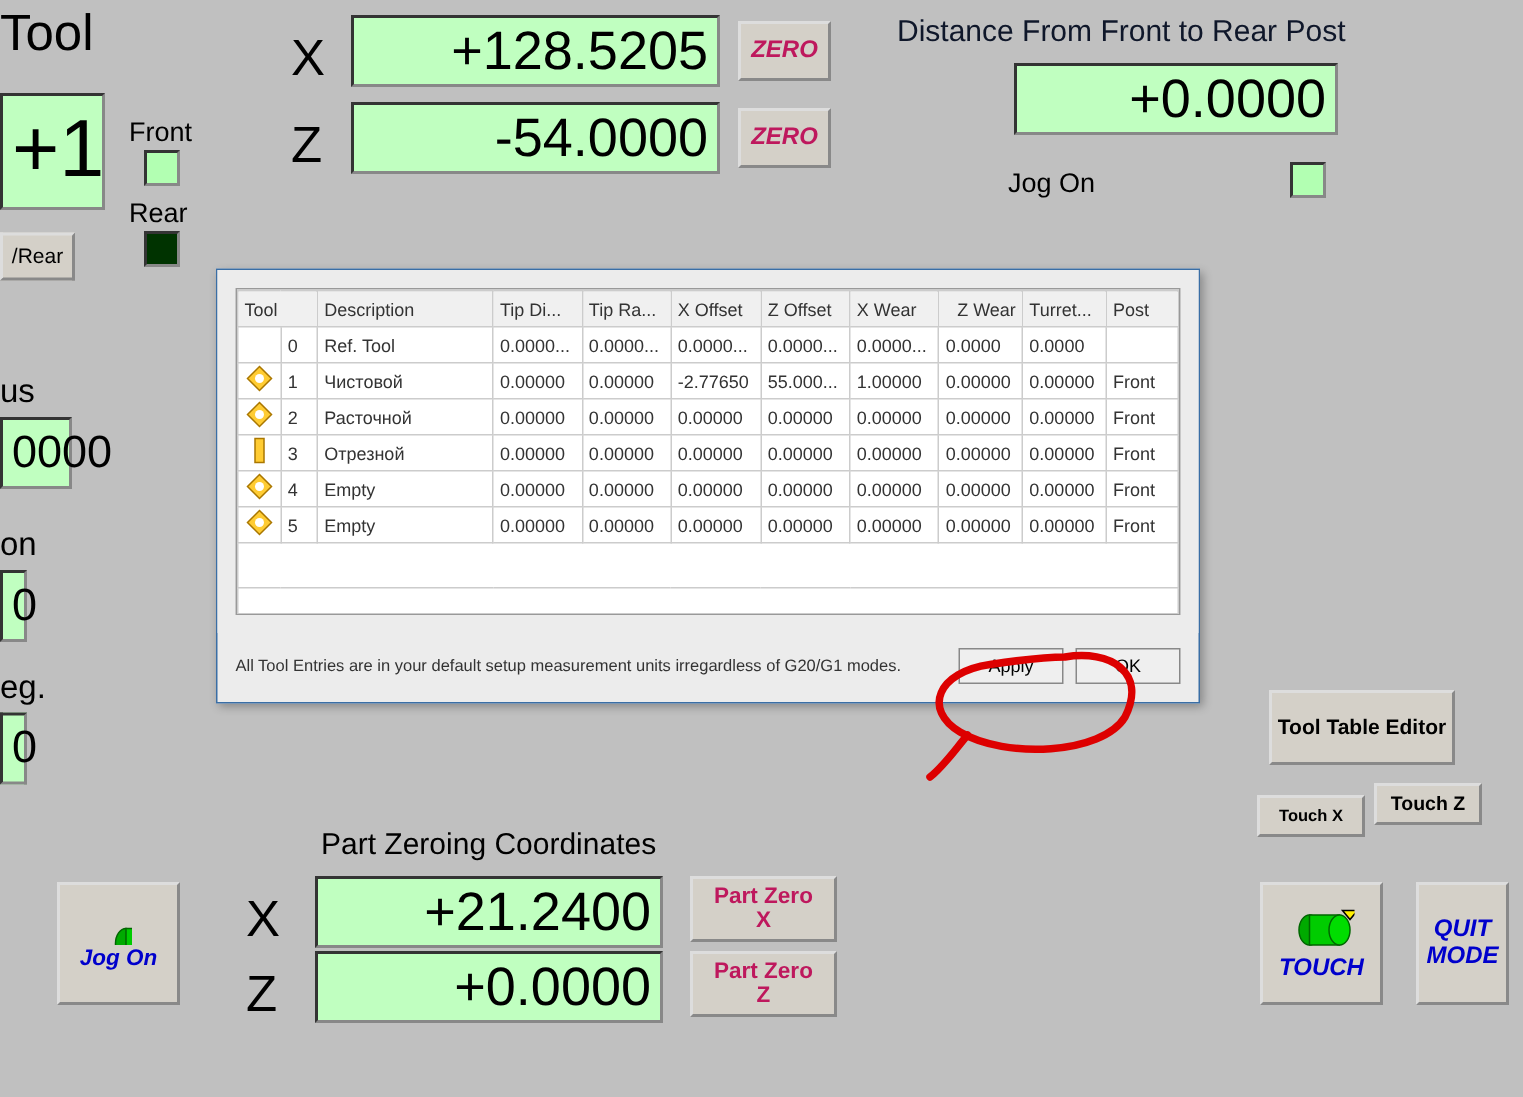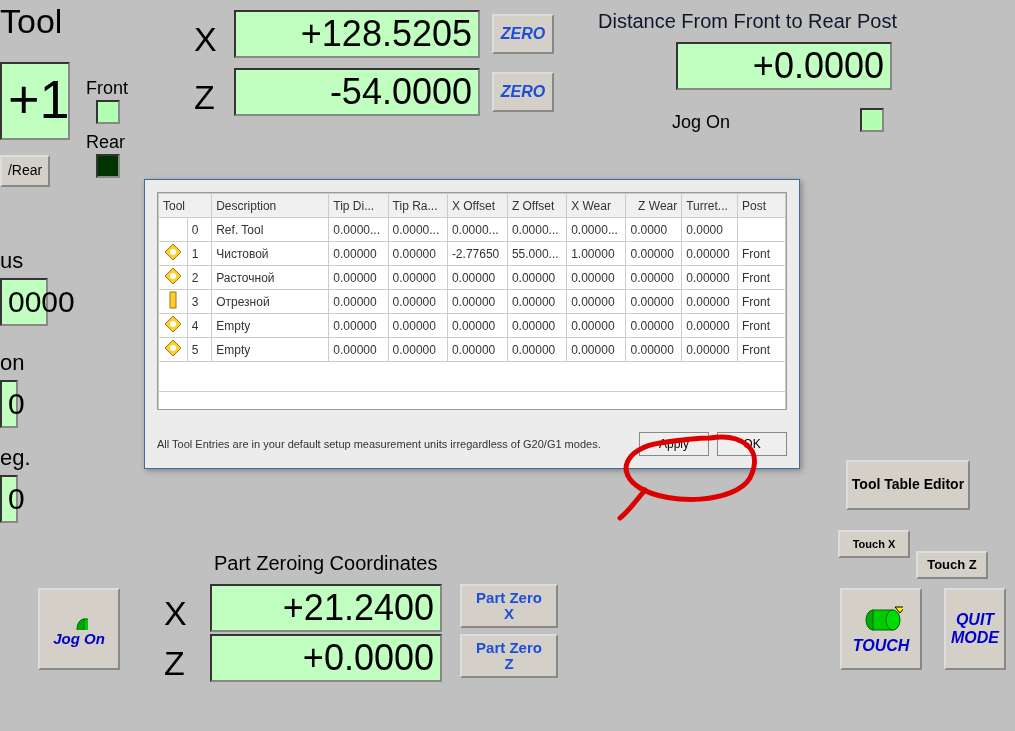--- a/index.html
+++ b/index.html
@@ -47,21 +47,21 @@
     background: #d4d0c8;
     font-size: 14px;
     text-align: center;
     cursor: pointer;
     color: #000;
     display: flex;
     align-items: center;
     justify-content: center;
     line-height: 1.1;
   }
-  .btn-blue { color: #1d4ed8; font-weight: bold; font-style: italic; }
+  .btn-blue { color: #be185d; font-weight: bold; font-style: italic; }
   .led {
     width: 24px; height: 24px;
     border: 2px inset #888;
     background: #b2ffb2;
   }
   .led-dark { background: #003300; }
   .jog-btn {
     width: 82px; height: 82px;
     border: 2px outset #ddd;
     background: #d4d0c8;
@@ -217,21 +217,21 @@
 
 <div class="abs partial-text" style="left:0;top:248px;">us</div>
 <div class="abs readout" style="left:0;top:278px;width:48px;font-size:30px;">0000</div>
 <div class="abs partial-text" style="left:0;top:350px;">on</div>
 <div class="abs readout" style="left:0;top:380px;width:18px;font-size:30px;">0</div>
 <div class="abs partial-text" style="left:0;top:445px;">eg.</div>
 <div class="abs readout" style="left:0;top:475px;width:18px;font-size:30px;">0</div>
 
 <div class="abs btn" style="left:846px;top:460px;width:124px;height:50px;font-size:14px;font-weight:bold;">Tool Table Editor</div>
 <div class="abs btn" style="left:838px;top:530px;width:72px;height:28px;font-size:11px;font-weight:bold;">Touch X</div>
-<div class="abs btn" style="left:916px;top:551px;width:72px;height:28px;font-size:13px;font-weight:bold;">Touch Z</div>
+<div class="abs btn" style="left:916px;top:522px;width:72px;height:28px;font-size:13px;font-weight:bold;">Touch Z</div>
 
 <div class="abs" style="left:214px;top:552px;font-size:20px;color:#000;">Part Zeroing Coordinates</div>
 
 <div class="abs axis-label" style="left:164px;top:594px;">X</div>
 <div class="abs readout" style="left:210px;top:584px;width:232px;">+21.2400</div>
 <div class="abs btn btn-blue" style="left:460px;top:584px;width:98px;height:44px;font-size:15px;white-space:pre-line;font-style:normal;">Part Zero
 X</div>
 
 <div class="abs axis-label" style="left:164px;top:644px;">Z</div>
 <div class="abs readout" style="left:210px;top:634px;width:232px;">+0.0000</div>

